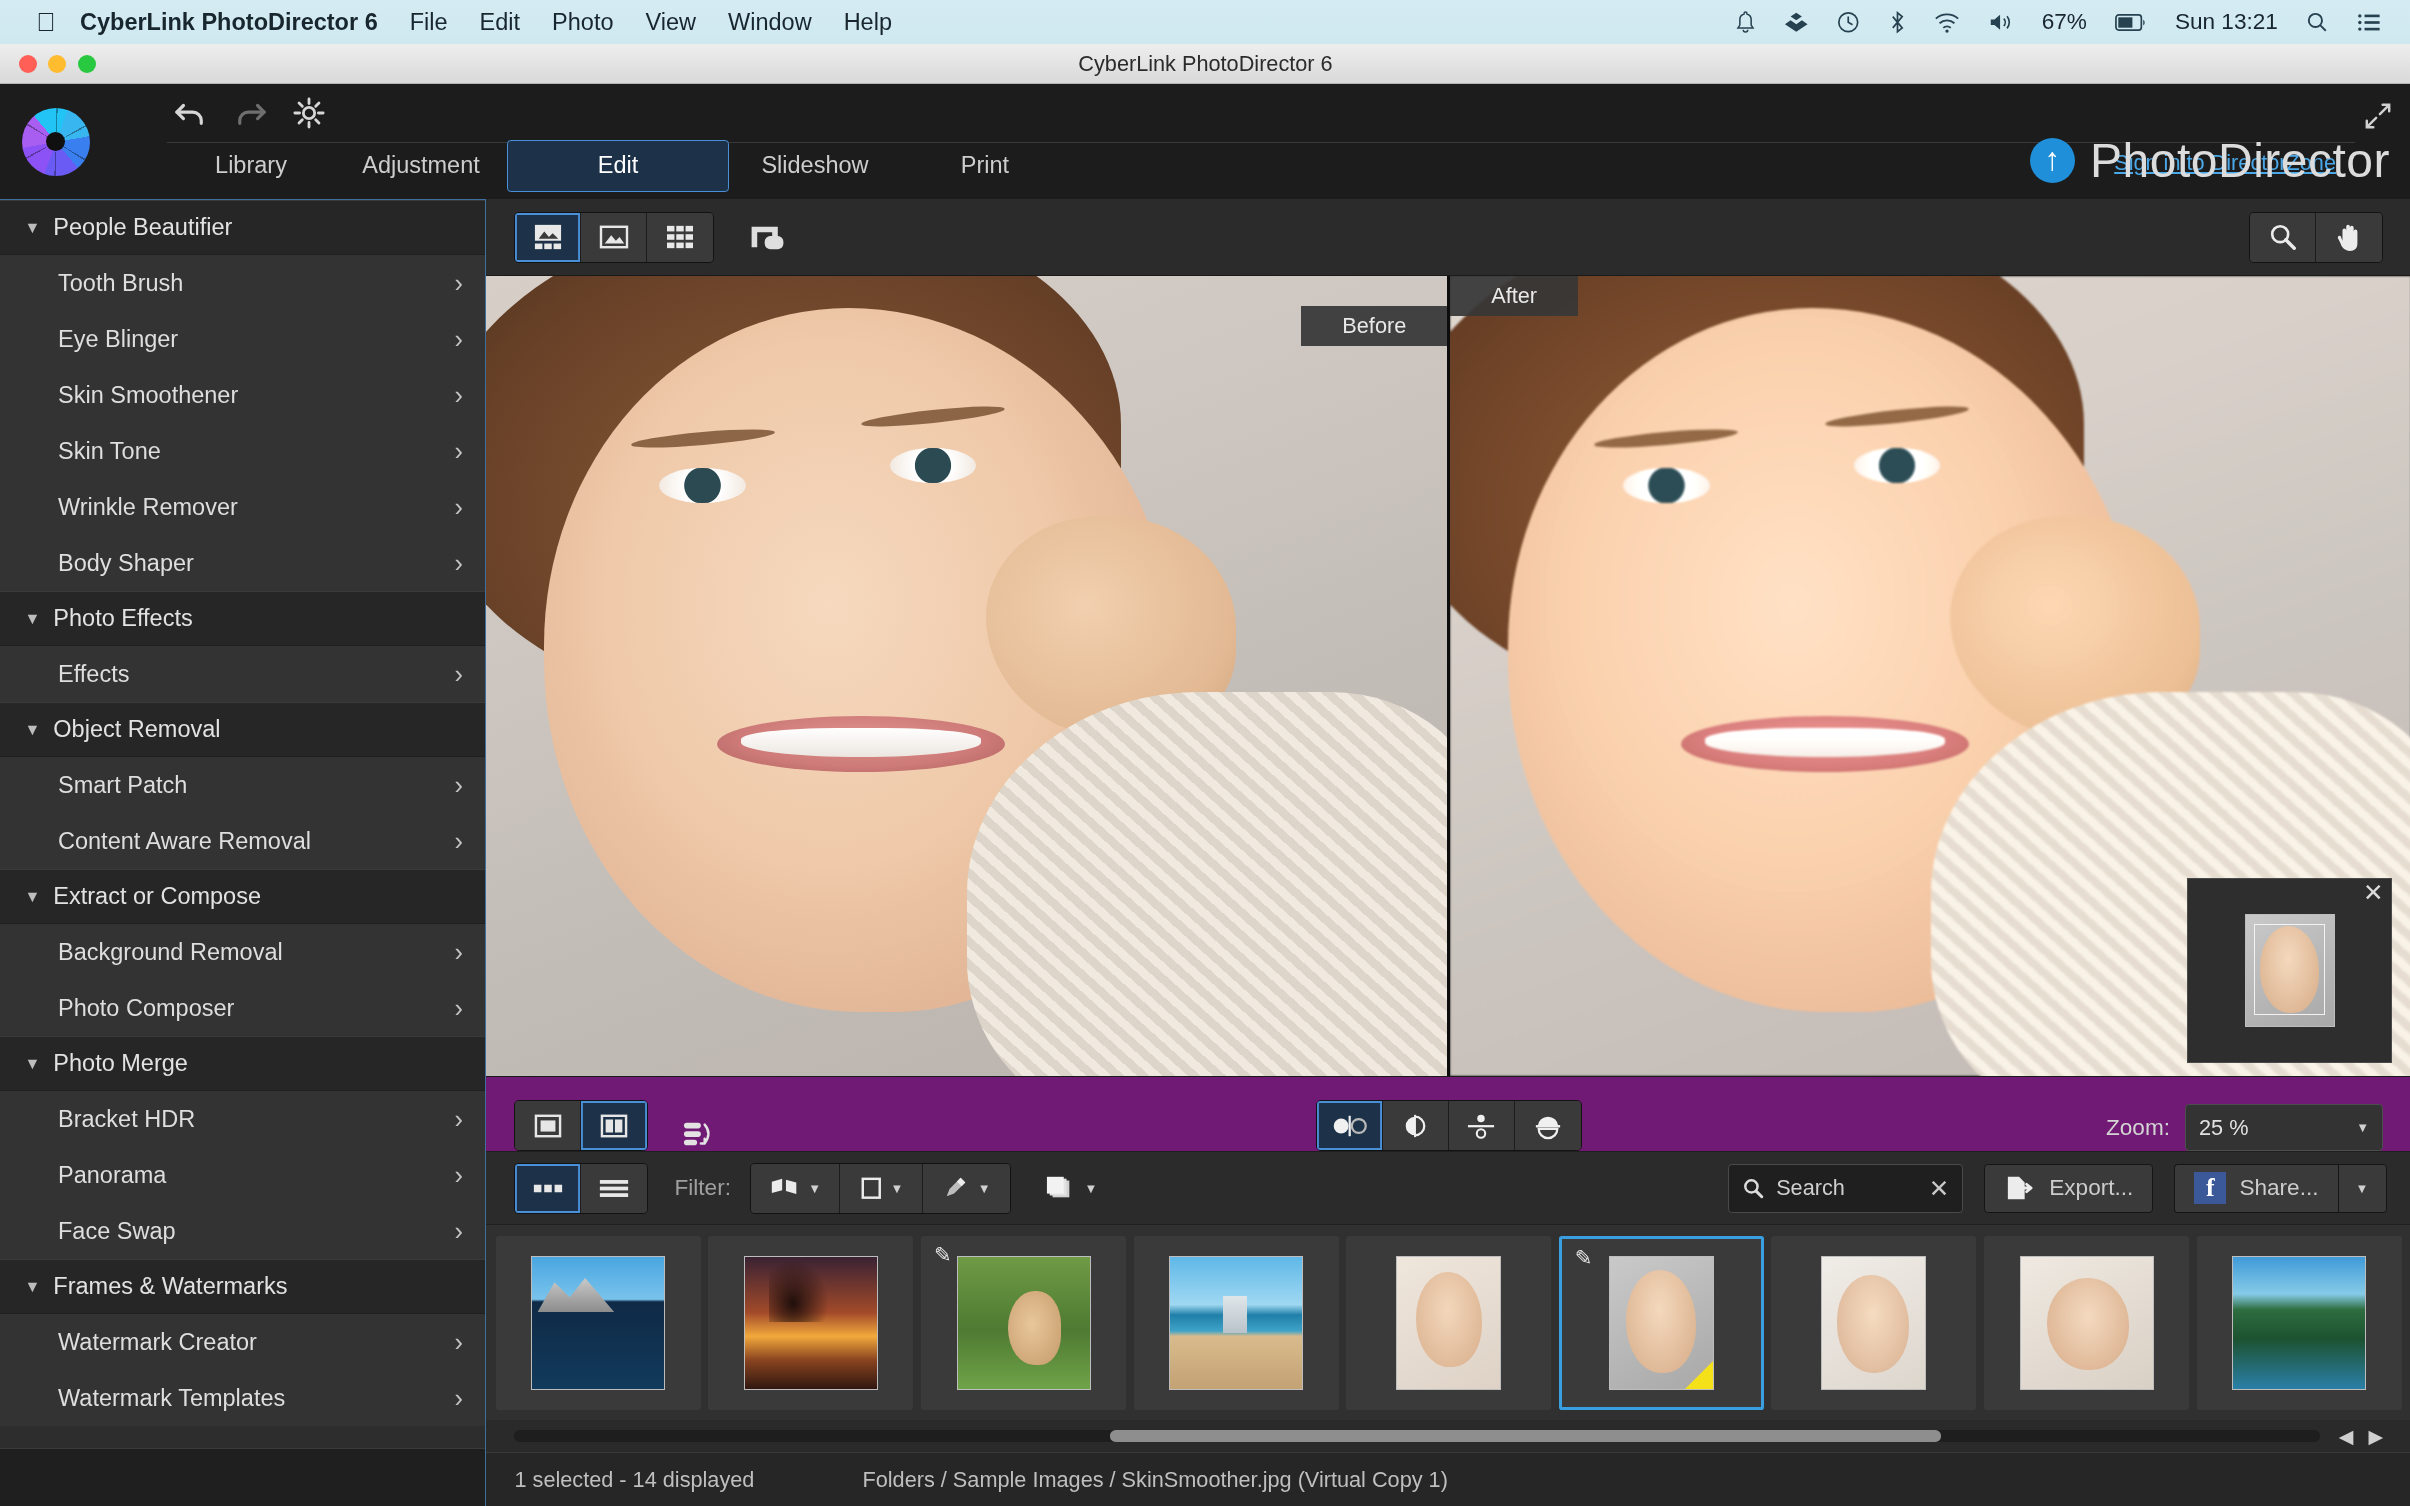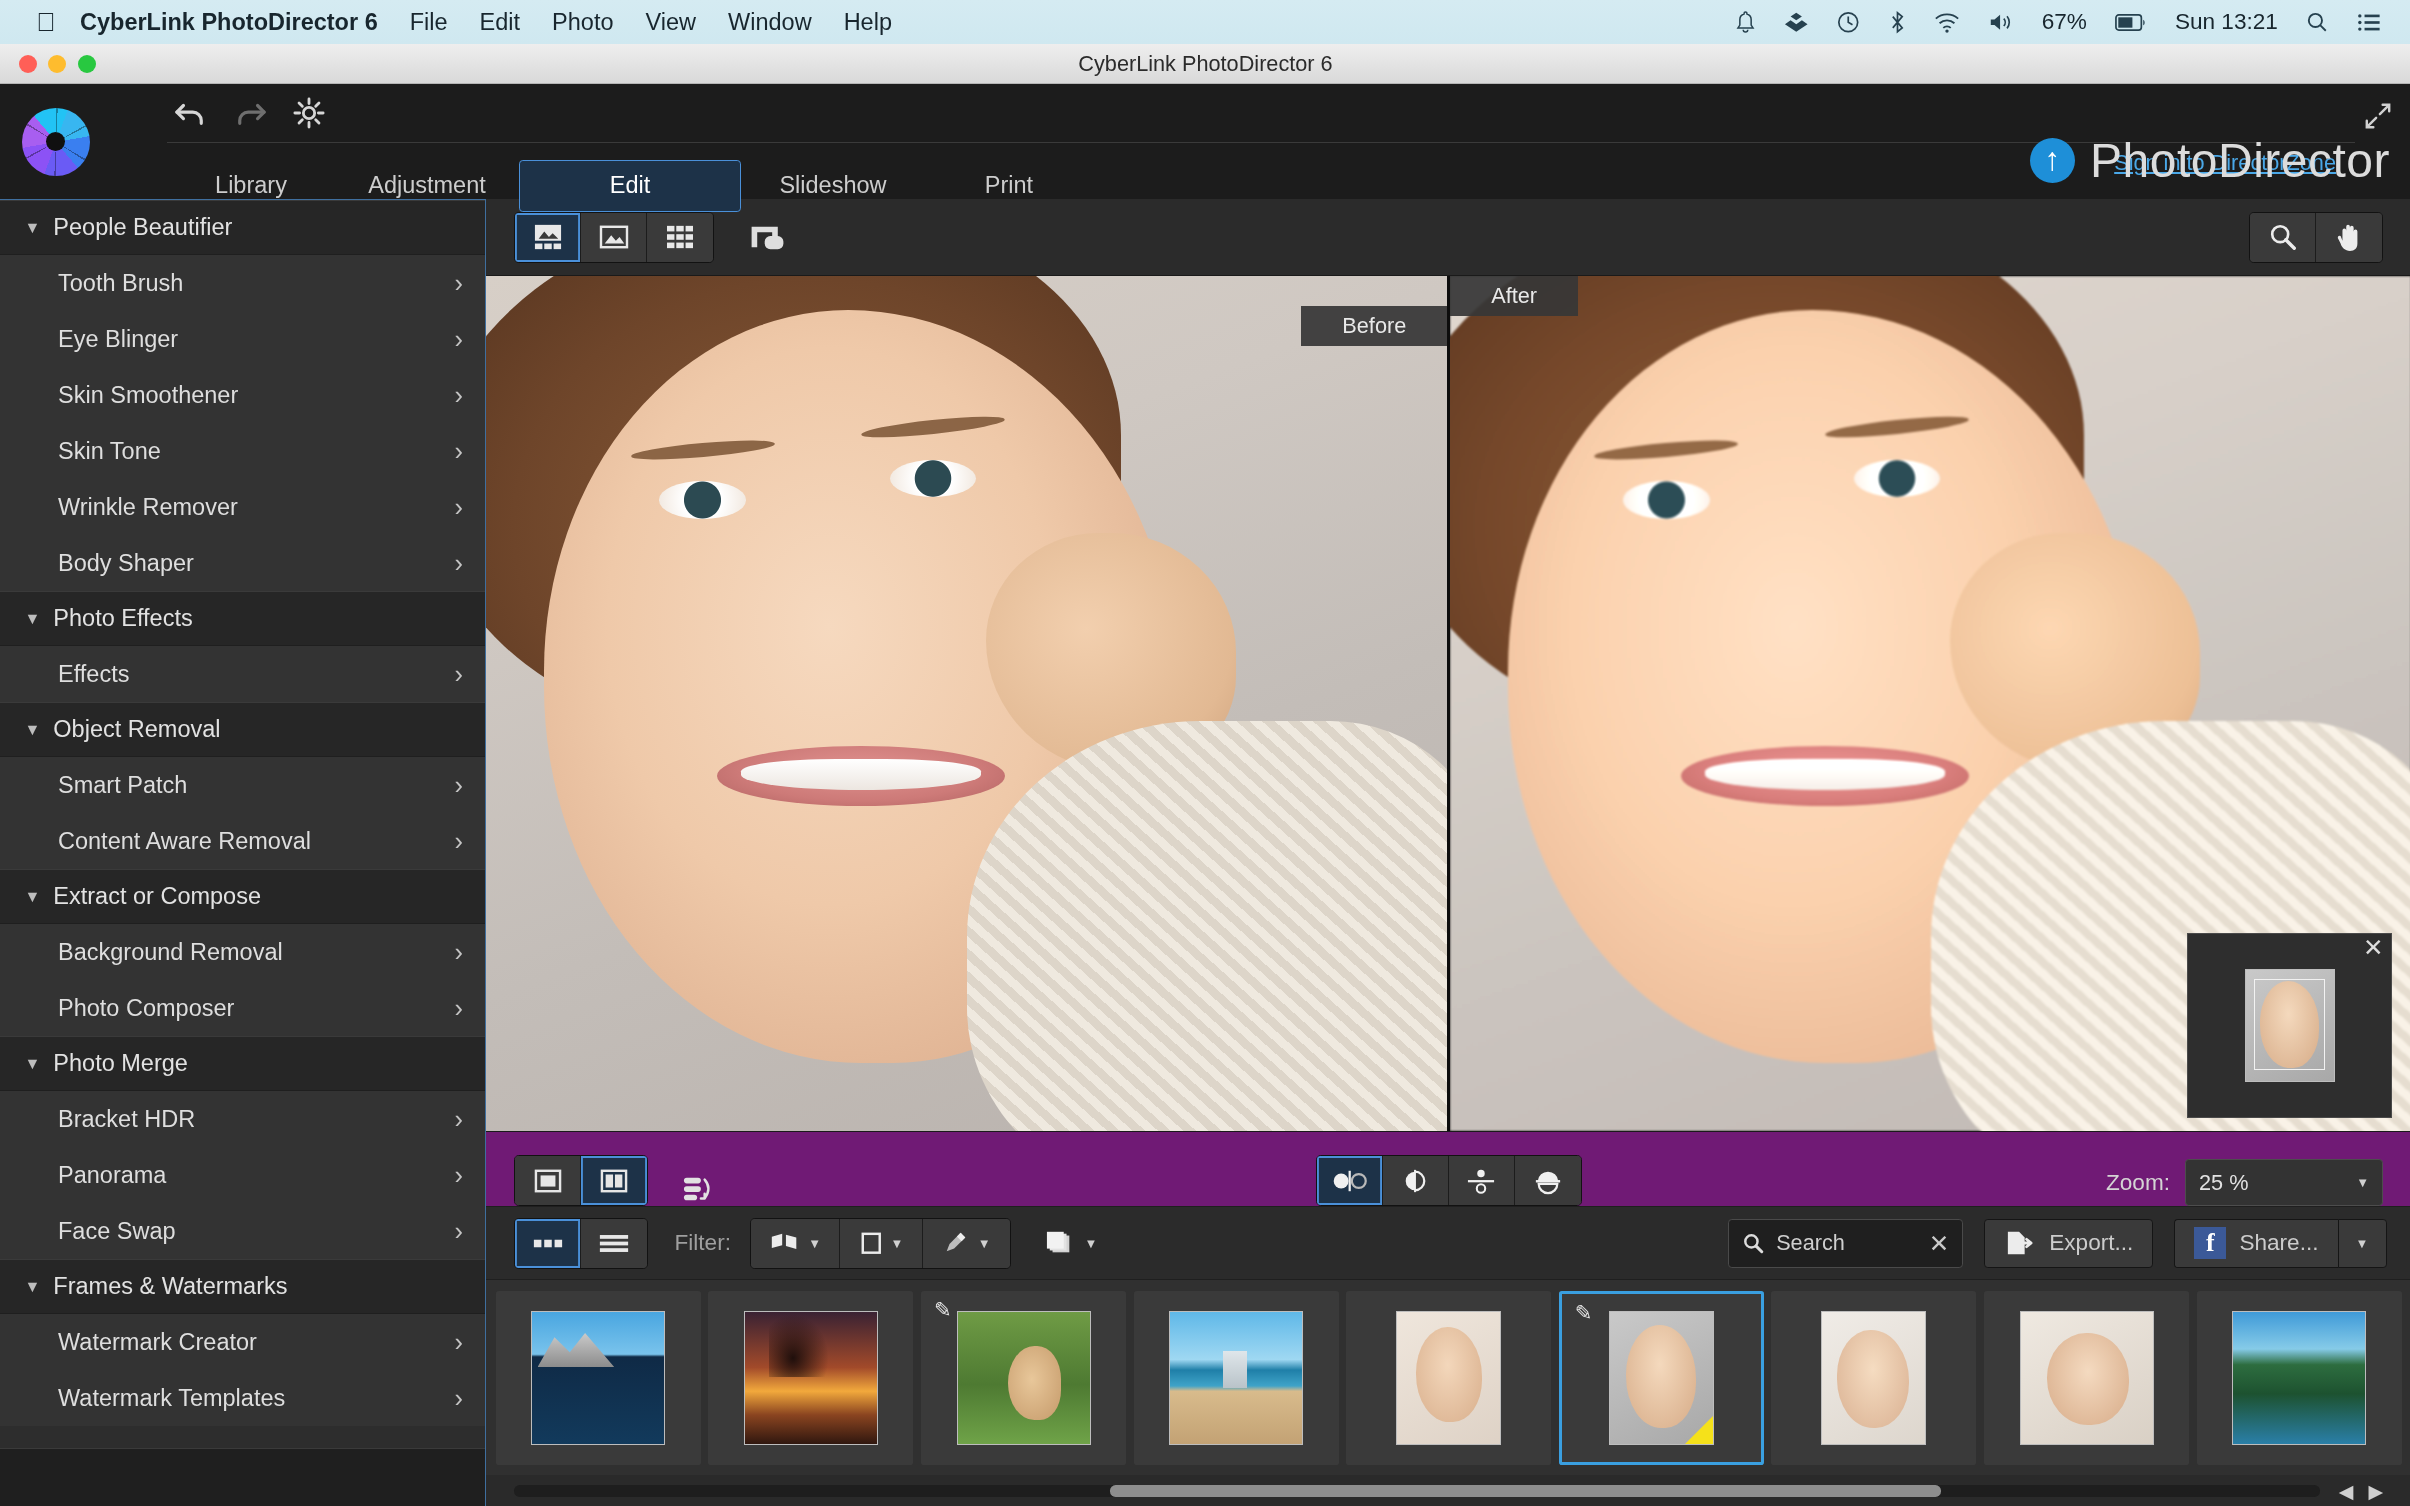--- a/index.html
+++ b/index.html
@@ -59,22 +59,22 @@
        #8c52f5 180deg 240deg, #a85ef0 240deg 300deg, #22c3f5 300deg 360deg);}
   .aperture::after { content:""; position:absolute; inset:24.5px; background:#101010; border-radius:50%;}
   .aperture::before { content:""; position:absolute; inset:0; border-radius:50%;
      background: repeating-conic-gradient(from 0deg, rgba(0,0,0,0.35) 0deg 3deg, rgba(0,0,0,0) 3deg 60deg);}
 
   #hdr-center { flex: 1; position: relative; }
   #toolicons { position: absolute; left: 61px; top: 13px; display: flex; gap: 24.5px; align-items: center; color: #cfcfcf; }
   #toolicons .ti { font-size: 32px; line-height: 1; }
   #toolicons .dim { color: #6f6f6f; }
   #tabs {
-    position: absolute; left: 56px; top: 76px;
-    display: flex; gap: 8px; align-items: center;
+    position: absolute; left: 56px; top: 56px;
+    display: flex; gap: 2px; align-items: center;
   }
   #tabsrule { position:absolute; left:56px; top: 58px; right: 56px; height:0.9px; background:#3a3a3a;}
   .tab {
     color: #cdcdcd; font-size: 23.5px;
     padding: 11.3px 0; width: 168px; text-align: center;
     border-radius: 3.8px;
   }
   .tab.active {
     background: #1d3248; border: 1.9px solid #4a90d9; color: #ffffff;
     width: 222px;
@@ -833,15 +833,19 @@
     <div id="scrollrow">
       <div id="hscroll-track">
         <div id="hscroll-thumb"></div>
       </div>
       <div id="scroll-arrows">
         <span>◀</span>
         <span>▶</span>
       </div>
     </div>
 
+    <div id="statusbar">
+      <span class="sel-count">1 selected - 14 displayed</span>
+      <span>Folders / Sample Images / SkinSmoother.jpg (Virtual Copy 1)</span>
+    </div>
   </div>
 </div>
 
 
 </body></html>

